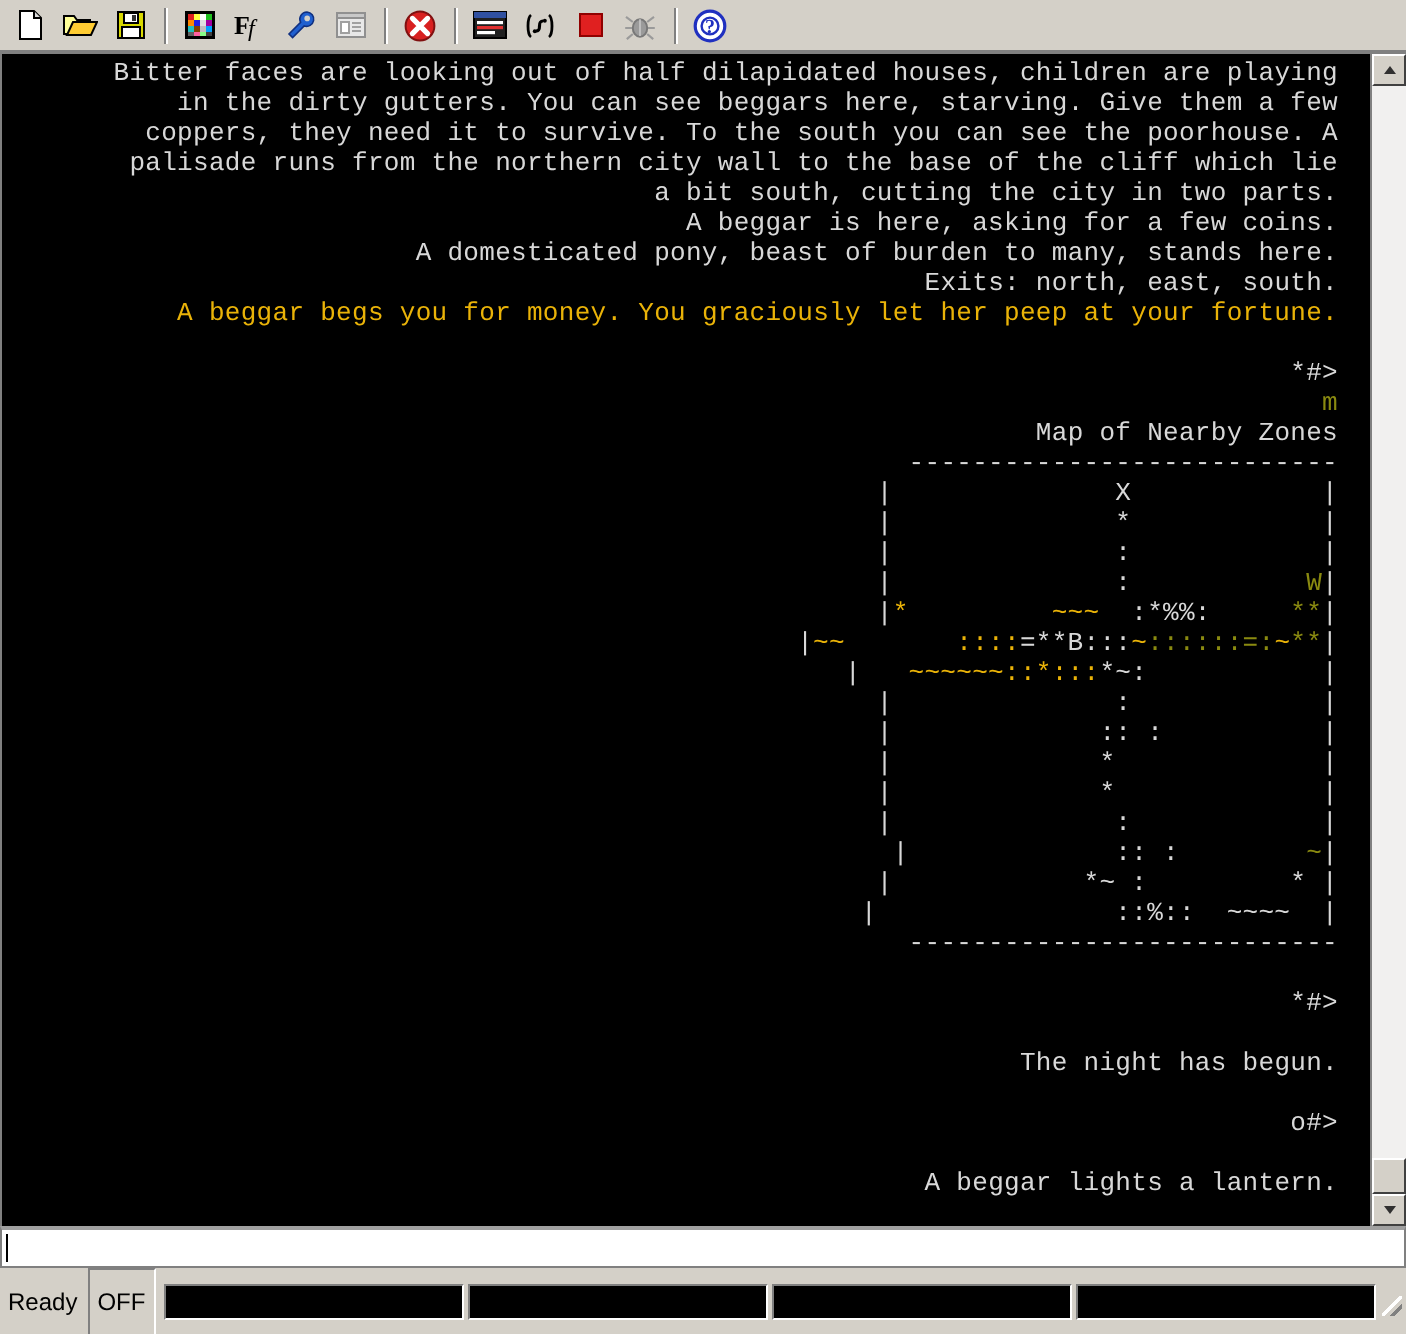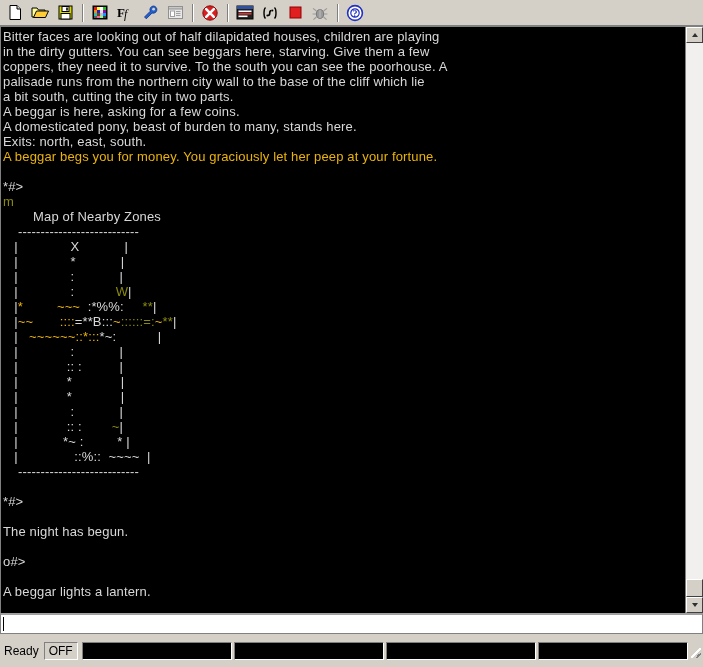--- a/index.html
+++ b/index.html
@@ -42,27 +42,28 @@
     background:#000;
     border-top:1px solid #808080;
     border-left:1px solid #808080;
     position:relative;
     overflow:hidden;
   }
   .term{
     flex:1;
     background:#000000;
     color:#c0c0c0;
-    font-family:Liberation Sans, sans-serif;
+    font-family:Liberation Mono, monospace;
     font-size:13px;
     line-height:15px;
-    padding:2px 0 0 2px;
+    padding:2px 16px 0 2px;
     white-space:pre;
     overflow:hidden;
     letter-spacing:0.15px;
+    text-align:right;
   }
   .term .w{color:#d8d8d8;}
   .term .teal{color:#eab308;}
   .term .olive{color:#8a8a10;}
 
   
   .sb{
     width:17px;min-width:17px;
     background:#d4d0c8;
     display:flex;flex-direction:column;
@@ -131,21 +132,21 @@
     color:#000;font-size:12px;
     padding:0 5px 0 2px;
     line-height:18px;
   }
   .st-cell{
     border:1px solid;
     border-color:#808080 #ffffff #ffffff #808080;
     height:18px;box-sizing:border-box;
     display:flex;align-items:center;justify-content:center;
     font-size:12px;color:#000;
-    padding:0 4px;
+    padding:16px 4px;
   }
   .st-black{
     background:#000000;
     border:1px solid;
     border-color:#808080 #ffffff #ffffff #808080;
     height:18px;box-sizing:border-box;
     margin-right:2px;
   }
   .st-grip{
     width:14px;height:18px;margin-left:auto;

